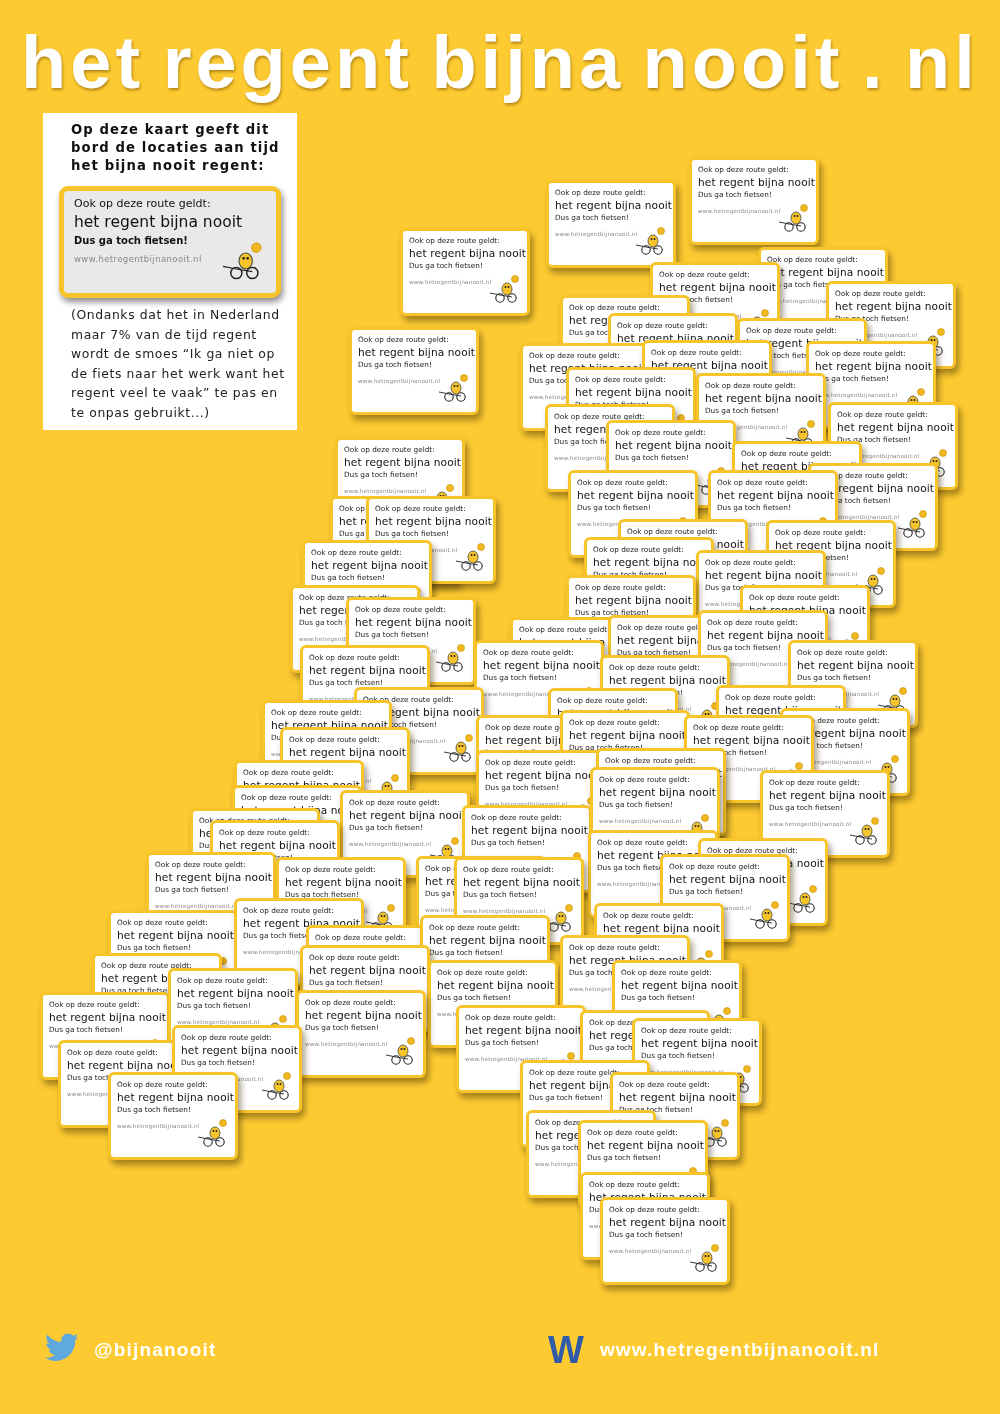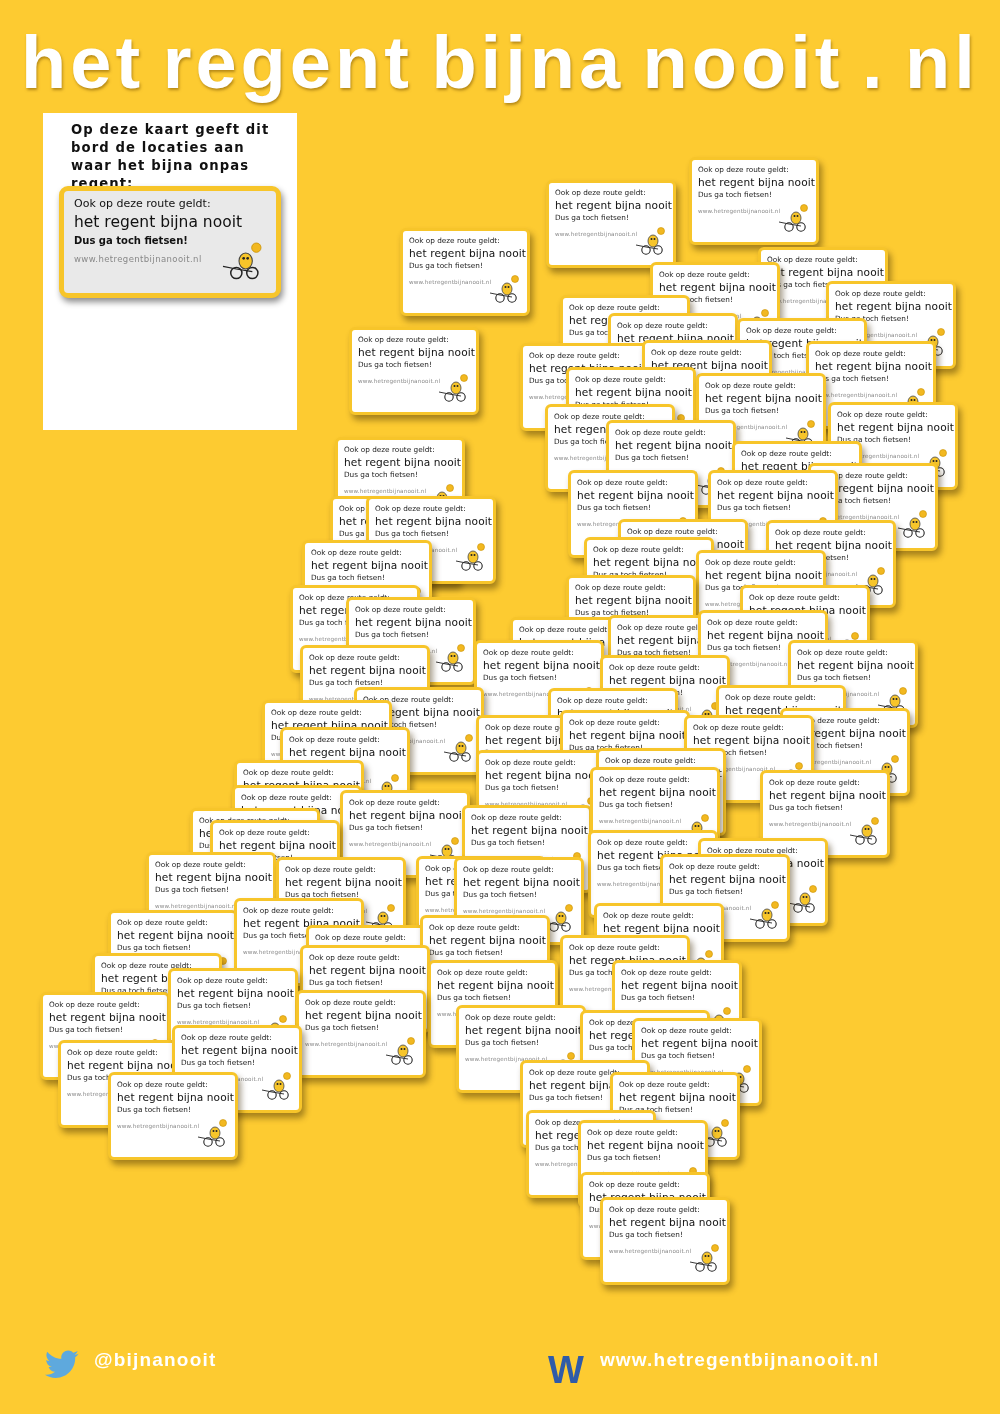--- a/index.html
+++ b/index.html
@@ -46,21 +46,21 @@
     padding: 4px 6px; overflow: hidden;
   }
   .sign .s1 { font-size: 7.3px; color: #222; white-space: nowrap; margin-top: 1px; }
   .sign .s2 { font-size: 10.6px; color: #111; white-space: nowrap; margin-top: 2px; letter-spacing: 0.1px; }
   .sign .s3 { font-size: 7.3px; color: #222; white-space: nowrap; margin-top: 2px; }
   .sign .s4 { font-size: 5.6px; color: #888; white-space: nowrap; margin-top: 9px; letter-spacing: 0.2px; }
   .sign .mascot { position: absolute; right: 5px; bottom: 5px; }
   .footer {
     position: absolute; top: 1325px; left: 0; width: 1000px; height: 60px;
   }
-  .foot-item { position: absolute; top: 0; height: 50px; display: flex; align-items: flex-start; margin-top: 24px; }
+  .foot-item { position: absolute; top: 0; height: 50px; display: flex; align-items: center; }
   .foot-label {
     font-family: "Liberation Sans", sans-serif; font-weight: bold;
     font-size: 19px; color: #fff; letter-spacing: 1.2px;
   }
 </style>
 </head>
 <body>
 
 <div class="title">het regent bijna nooit . nl</div>
 
@@ -1625,38 +1625,39 @@
         <path d="M2 19 L12 21 L24 23" stroke="#222" stroke-width="0.9" fill="none"></path>
         <ellipse cx="19" cy="15" rx="5" ry="6" fill="#F7C52A" stroke="#444" stroke-width="0.8"></ellipse>
         <circle cx="17.5" cy="13" r="1" fill="#222"></circle>
           <circle cx="20.5" cy="13" r="1" fill="#222"></circle>
       </svg>
     </span>
   </div>
   </div>
 
 <div class="legend">
-  <div class="legend-intro">Op deze kaart geeft dit bord de locaties aan waar het bijna onpas regent:</div>
+  <div class="legend-intro">Op deze kaart geeft dit bord de locaties aan tijd het bijna nooit regent:</div>
   <div class="legend-sign">
     <div class="l1">Ook op deze route geldt:</div>
     <div class="l2">het regent bijna nooit</div>
     <div class="l3">Dus ga toch fietsen!</div>
     <div class="l4">www.hetregentbijnanooit.nl</div>
     <span class="mascot">
       <svg width="46" height="40" viewBox="0 0 34 30">
         <circle cx="27" cy="5" r="3.5" fill="#F2B820" stroke="#c99000" stroke-width="0.6"></circle>
         <circle cx="12" cy="24" r="4.2" fill="none" stroke="#222" stroke-width="1.1"></circle>
         <circle cx="24" cy="24" r="4.2" fill="none" stroke="#222" stroke-width="1.1"></circle>
         <path d="M2 19 L12 21 L24 23" stroke="#222" stroke-width="0.9" fill="none"></path>
         <ellipse cx="19" cy="15" rx="5" ry="6" fill="#F7C52A" stroke="#444" stroke-width="0.8"></ellipse>
         <circle cx="17.5" cy="13" r="1" fill="#222"></circle>
           <circle cx="20.5" cy="13" r="1" fill="#222"></circle>
       </svg>
     </span>
   </div>
+  <div class="legend-note">(Ondanks dat het in Nederland maar 7% van de tijd regent wordt de smoes “Ik ga niet op de fiets naar het werk want het regent veel te vaak” te pas en te onpas gebruikt...)</div>
 </div>
 
 <div class="footer">
   <div class="foot-item" style="left:44px;">
     <span style="margin-right:14px;">
       <svg width="36" height="32" viewBox="0 0 24 20">
         <path d="M23 2.5c-.8.4-1.7.6-2.6.7.9-.6 1.6-1.4 2-2.5-.9.5-1.9.9-2.9 1.1C18.6.9 17.4.3 16.1.3c-2.5 0-4.6 2-4.6 4.6 0 .4 0 .7.1 1C7.8 5.7 4.4 3.9 2.2 1.1c-.4.7-.6 1.5-.6 2.3 0 1.6.8 3 2 3.8-.8 0-1.5-.2-2.1-.6v.1c0 2.2 1.6 4.1 3.7 4.5-.4.1-.8.2-1.2.2-.3 0-.6 0-.9-.1.6 1.8 2.3 3.2 4.3 3.2-1.6 1.2-3.6 2-5.7 2H.6c2 1.3 4.5 2.1 7.1 2.1 8.5 0 13.1-7 13.1-13.1v-.6c.9-.7 1.7-1.5 2.2-2.4z" fill="#5EA9DD"></path>
       </svg>
     </span>
     <span class="foot-label">@bijnanooit</span>

